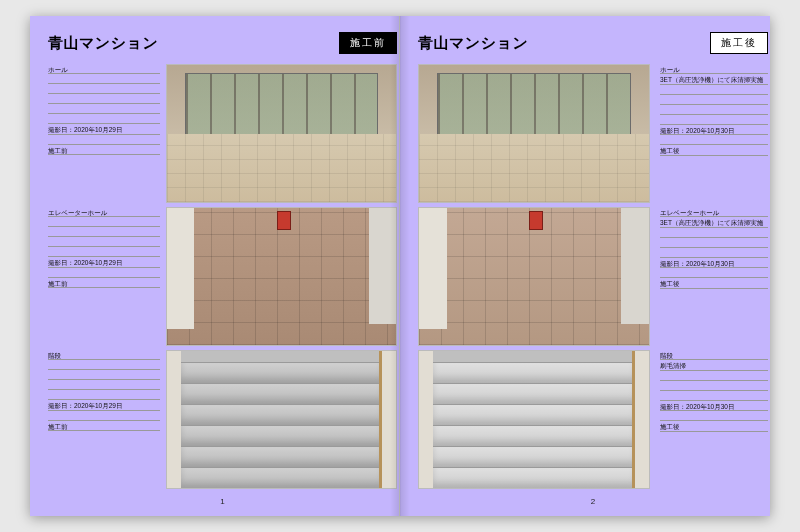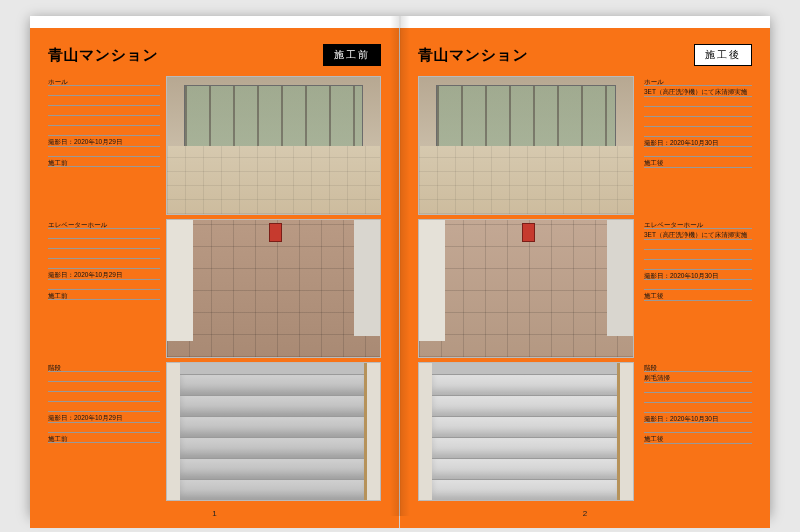--- a/index.html
+++ b/index.html
@@ -17,26 +17,25 @@
     width: 740px;
     height: 500px;
     display: flex;
     box-shadow: 0 2px 12px rgba(0,0,0,0.35);
     background: #fff;
     position: relative;
   }
   .page {
     width: 50%;
     height: 100%;
-    background: #f97316;
-    padding: 16px 18px 10px 18px;
+    background: #c4b5fd;
+    padding: 16px 2px 10px 18px;
     display: flex;
     flex-direction: column;
     position: relative;
-    margin-top: 12px;
   }
   .page.left  { border-right: 1px solid #d0d0d0; }
   .page.right { }
   
   .fold {
     position: absolute;
     top: 0; bottom: 0;
     left: 50%;
     width: 20px;
     margin-left: -10px;

